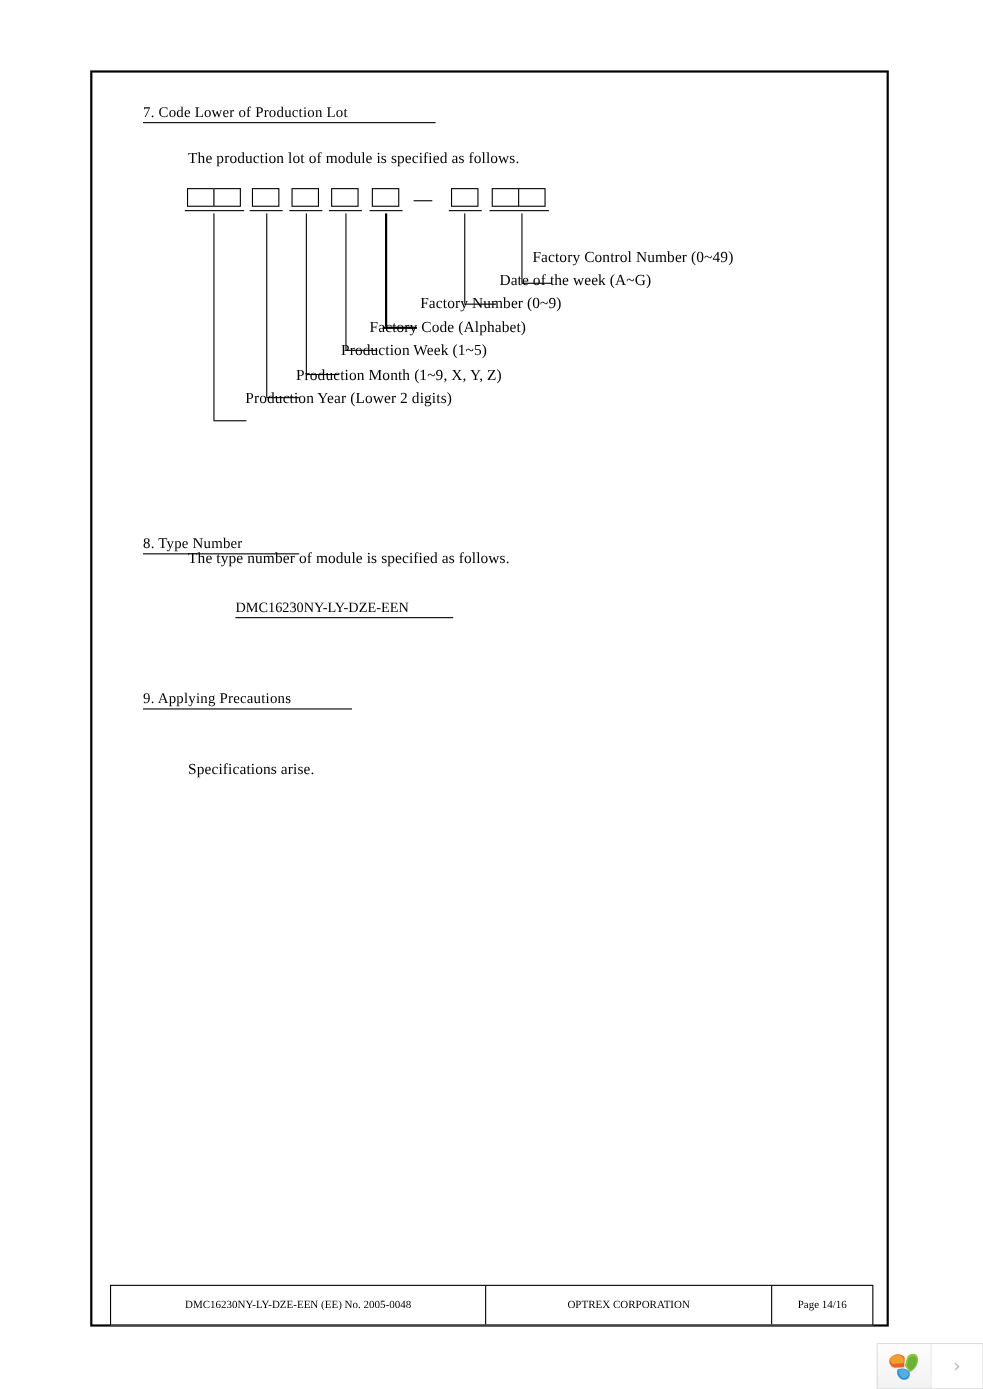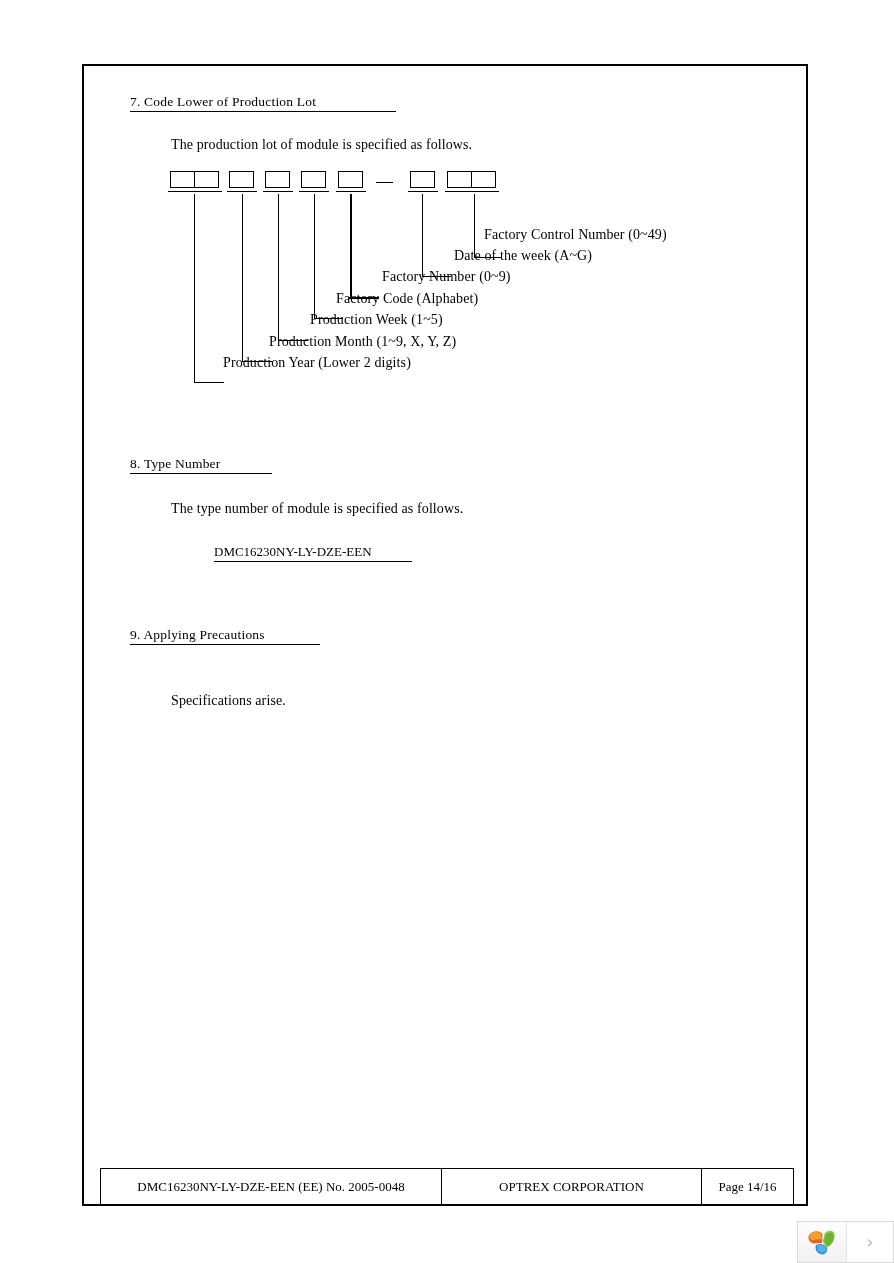--- a/index.html
+++ b/index.html
@@ -112,21 +112,21 @@
     height: 37px;
     border: 1.6px solid #000;
     box-sizing: border-box;
     display: flex;
     background: #fff;
   }
   .footer-cell {
     display: flex;
     align-items: center;
     justify-content: center;
-    font-size: 13px;
+    font-size: 10px;
     box-sizing: border-box;
     height: 100%;
   }
   #footer-cell-doc {
     width: 341px;
     border-right: 1.6px solid #000;
   }
   #footer-cell-company {
     width: 260px;
     border-right: 1.6px solid #000;
@@ -240,21 +240,21 @@
 
   <div class="txt" style="left:252px; top:225px;">Factory Code (Alphabet)</div>
 
   <div class="txt" style="left:226px; top:246px;">Production Week (1~5)</div>
 
   <div class="txt" style="left:185px; top:268px;">Production Month (1~9, X, Y, Z)</div>
 
   <div class="txt" style="left:139px; top:289px;">Production Year (Lower 2 digits)</div>
 
   <div class="heading" style="left:46px; top:390px;">
-    <span class="hl" style="padding-right:52px;">
+    <span class="hl" style="padding-right:52px;margin-top:30px;">
       <span>8.</span>
       <span>Type Number</span>
     </span>
   </div>
 
   <div class="txt" style="left:87px; top:435px;">The type number of module is specified as follows.</div>
 
   <div class="type-number" style="left:130px; top:478px;">
     <span class="hl">DMC16230NY-LY-DZE-EEN</span>
   </div>

